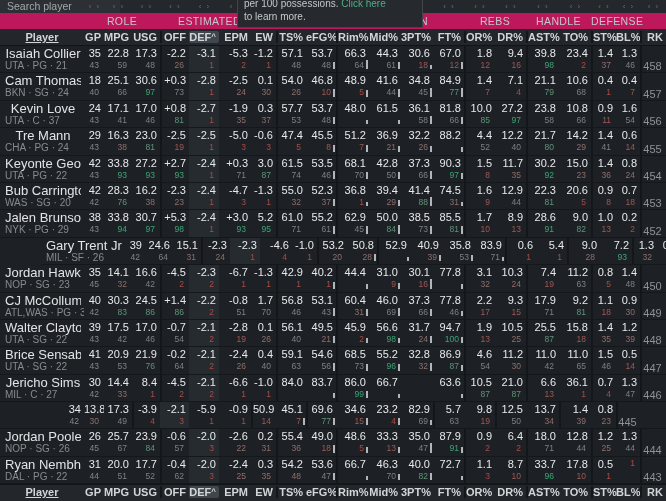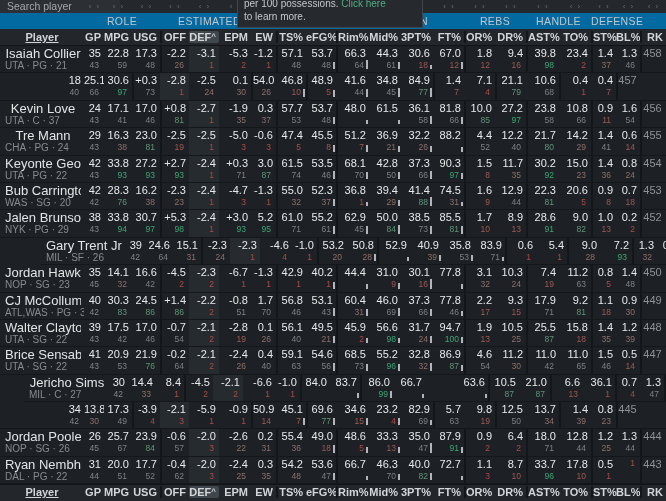--- a/index.html
+++ b/index.html
@@ -11,41 +11,41 @@
   }
   
   .topstrip { position:relative; height:13px; background:#24282c; display:flex; }
   .search {
     width:120px; height:13px; background:#2c3034; color:#a3a8ad;
     font-size:10.5px; line-height:13px; padding-left:7px; overflow:hidden;
   }
   .arrowgrid { position:absolute; left:0; top:0; width:666px; height:13px; display:grid; }
   .arrowpair { display:flex; justify-content:center; gap:5px; align-items:center; }
   .arrowpair span { color:#676d73; font-size:8px; line-height:13px; cursor:pointer; }
-  .grouprow { height:16px; background:#0369a1; display:grid; align-items:center; }
+  .grouprow { height:16px; background:#be185d; display:grid; align-items:center; }
   .grouplabel { text-align:center; color:#c3c7cb; font-size:10.5px; letter-spacing:.4px; }
   .colsrow { height:17px; background:#23272b; display:grid; align-items:center;
              border-bottom:1px solid #121517; }
   .colhead { text-align:right; padding-right:3px; color:#d3d6d9; font-size:11px; font-weight:700; }
   .colhead.player { text-align:center; padding-right:0;text-decoration:underline; }
   .colhead.sorted { background:#3f464c; border-radius:2px; }
   .caret { font-size:8px; color:#cfd2d5; vertical-align:2px; }
   
   .rows { }
   .row { height:27.4px; display:grid; border-bottom:1px solid #15181b; background:#1d2125; }
   .cell { position:relative; text-align:right; padding:1px 3px 0 0; overflow:hidden; }
   .cell .val { display:block; font-size:11px; line-height:13px; color:#e7e9eb; }
   .cell .sub { display:block; font-size:8.5px; line-height:10px; padding-right:2px; }
   .defband { background:#262b30; }
   .gsep { border-left:2px solid #14171a; }
   .playercell { text-align:left; padding-left:5px; }
   .playercell .name { display:block; font-size:13px; line-height:14px; color:#e2e4e6;
                       white-space:nowrap; overflow:hidden;text-align:center; }
   .playercell .team { display:block; font-size:10px; line-height:10px; color:#868b90; white-space:nowrap; }
-  .rkcell { display:flex; align-items:flex-start; justify-content:center; font-size:11px; color:#8d9297; }
+  .rkcell { display:flex; align-items:flex-end; justify-content:center; font-size:11px; color:#8d9297; }
   .vbar { position:absolute; right:1px; bottom:3px; width:2px; background:#b2b6ba; }
   
   .p-hi  { color:#3ba573; } .p-mhi { color:#5f9478; } .p-mid { color:#7c8186; }
   .p-mlo { color:#8f6f6a; } .p-lo  { color:#9f5a53; } .p-vlo { color:#ae4a43; }
   .p-team { color:#82878c; }
   
   .bottomrow { height:17px; background:#23272b; border-top:1px solid #121517;
                display:grid; align-items:start; padding-top:1px; }
   
   .tooltip {
@@ -266,20 +266,24 @@
         </div>
         <div class="cell">
           <span class="val">1.3</span>
           <span class="sub p-mid">46</span>
         </div>
         <div class="cell rkcell gsep">
           <span>458</span>
         </div>
       </div>
       <div class="row" style="grid-template-columns: 84px 20px 28px 28px 29px 30px 32px 25px 30px 30px 33px 32px 32px 31px 31px 31px 33px 32px 25px 24px 26px;">
+        <div class="cell playercell">
+          <span class="name">Cam Thomas</span>
+          <span class="team">BKN · SG · 24</span>
+        </div>
         <div class="cell">
           <span class="val">18</span>
           <span class="sub p-team">40</span>
         </div>
         <div class="cell">
           <span class="val">25.1</span>
           <span class="sub p-mid">66</span>
         </div>
         <div class="cell">
           <span class="val">30.6</span>
@@ -1251,21 +1255,21 @@
           <span class="sub p-mid">46</span>
         </div>
         <div class="cell">
           <span class="val">0.5</span>
           <span class="sub p-lo">14</span>
         </div>
         <div class="cell rkcell gsep">
           <span>447</span>
         </div>
       </div>
-      <div class="row" style="grid-template-columns: 84px 20px 28px 28px 29px 30px 32px 25px 30px 30px 33px 32px 32px 31px 31px 31px 33px 32px 25px 24px 26px; margin-left: 24px;">
+      <div class="row" style="grid-template-columns: 84px 20px 28px 28px 29px 30px 32px 25px 30px 30px 33px 32px 32px 31px 31px 31px 33px 32px 25px 24px 26px;">
         <div class="cell playercell">
           <span class="name">Jericho Sims</span>
           <span class="team">MIL · C · 27</span>
         </div>
         <div class="cell">
           <span class="val">30</span>
           <span class="sub p-team">42</span>
         </div>
         <div class="cell">
           <span class="val">14.4</span>

